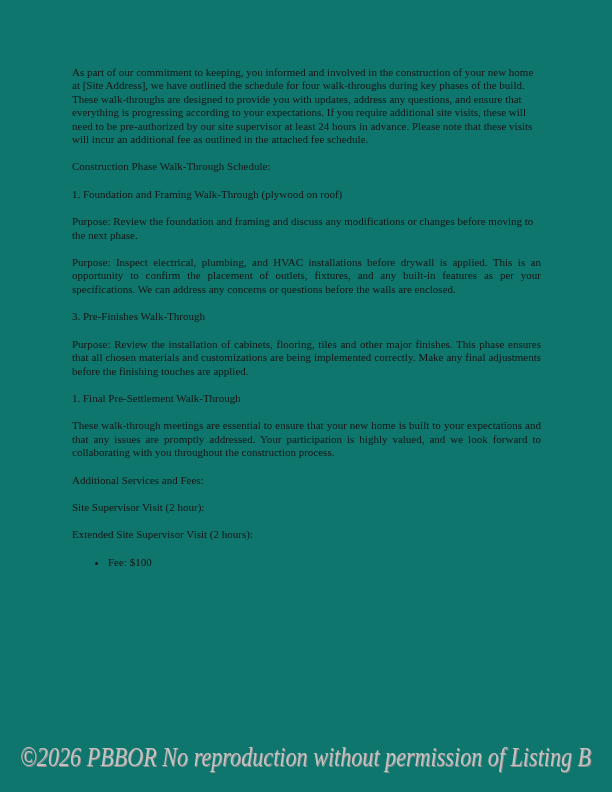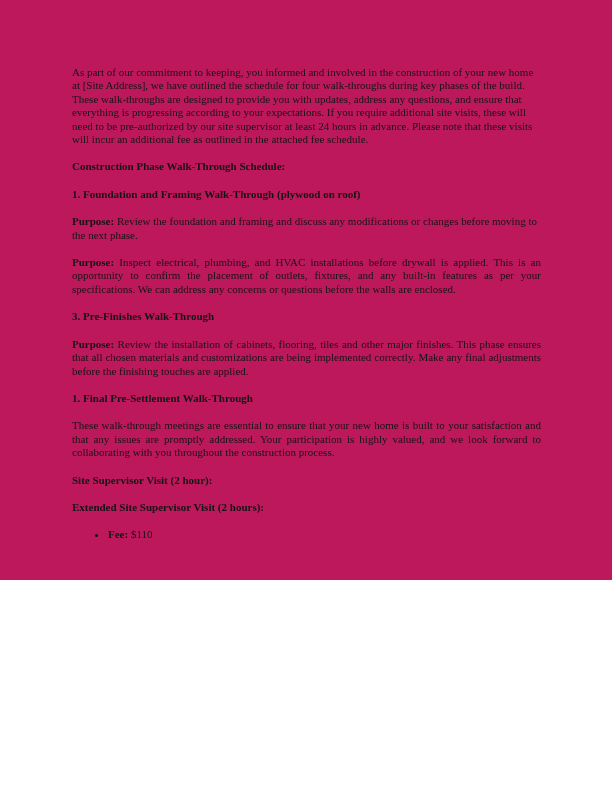--- a/index.html
+++ b/index.html
@@ -1,35 +1,35 @@
 <!DOCTYPE html>
 <html><head>
 <meta charset="utf-8">
 <style>
   html, body { margin: 0; padding: 0; background: #ffffff; }
   .page {
     position: relative;
     width: 612px;
-    height: 580px;
-    background: #be185d;
+    height: 792px;
+    background: #0f766e;
     overflow: hidden;
     font-family: "Liberation Serif", serif;
     color: #141414;
   }
   .content {
     position: absolute;
     left: 72px;
     top: 66px;
     width: 469px;
     font-size: 11px;
     line-height: 13.4px;
   }
   .content p { margin: 14px 0; }
   .content p:first-child { margin-top: 0; }
-  .b { font-weight: bold; }
+  .b { font-weight: normal; }
   .justify { text-align: justify; }
   ul.bullets {
     margin: 14px 0;
     padding-left: 36px;
     list-style: disc;
   }
   ul.bullets li { line-height: 13.4px; }
   .footer {
     position: absolute;
     left: 20px;
@@ -64,29 +64,30 @@
     <p class="b">1. Foundation and Framing Walk-Through (plywood on roof)</p>
     <p><span class="b">Purpose:</span><span> Review the foundation and framing and discuss any modifications or changes before moving to the next phase.</span></p>
 
     <p class="justify"><span class="b">Purpose:</span><span> Inspect electrical, plumbing, and HVAC installations before drywall is applied. This is an opportunity to confirm the placement of outlets, fixtures, and any built-in features as per your specifications. We can address any concerns or questions before the walls are enclosed.</span></p>
 
     <p class="b">3. Pre-Finishes Walk-Through</p>
     <p class="justify"><span class="b">Purpose:</span><span> Review the installation of cabinets, flooring, tiles and other major finishes. This phase ensures that all chosen materials and customizations are being implemented correctly. Make any final adjustments before the finishing touches are applied.</span></p>
 
     <p class="b">1. Final Pre-Settlement Walk-Through</p>
 
-    <p class="justify">These walk-through meetings are essential to ensure that your new home is built to your satisfaction and that any issues are promptly addressed. Your participation is highly valued, and we look forward to collaborating with you throughout the construction process.</p>
+    <p class="justify">These walk-through meetings are essential to ensure that your new home is built to your expectations and that any issues are promptly addressed. Your participation is highly valued, and we look forward to collaborating with you throughout the construction process.</p>
 
 
+    <p class="b">Additional Services and Fees:</p>
 
     <p class="b">Site Supervisor Visit (2 hour):</p>
 
     <p class="b">Extended Site Supervisor Visit (2 hours):</p>
     <ul class="bullets">
-      <li><span class="b">Fee:</span><span> $110</span></li>
+      <li><span class="b">Fee:</span><span> $100</span></li>
     </ul>
 
   </div>
 
   <div class="footer">
     <span class="watermark">©2026 PBBOR No reproduction without permission of Listing B</span>
   </div>
 </div>
 
 </body></html>

